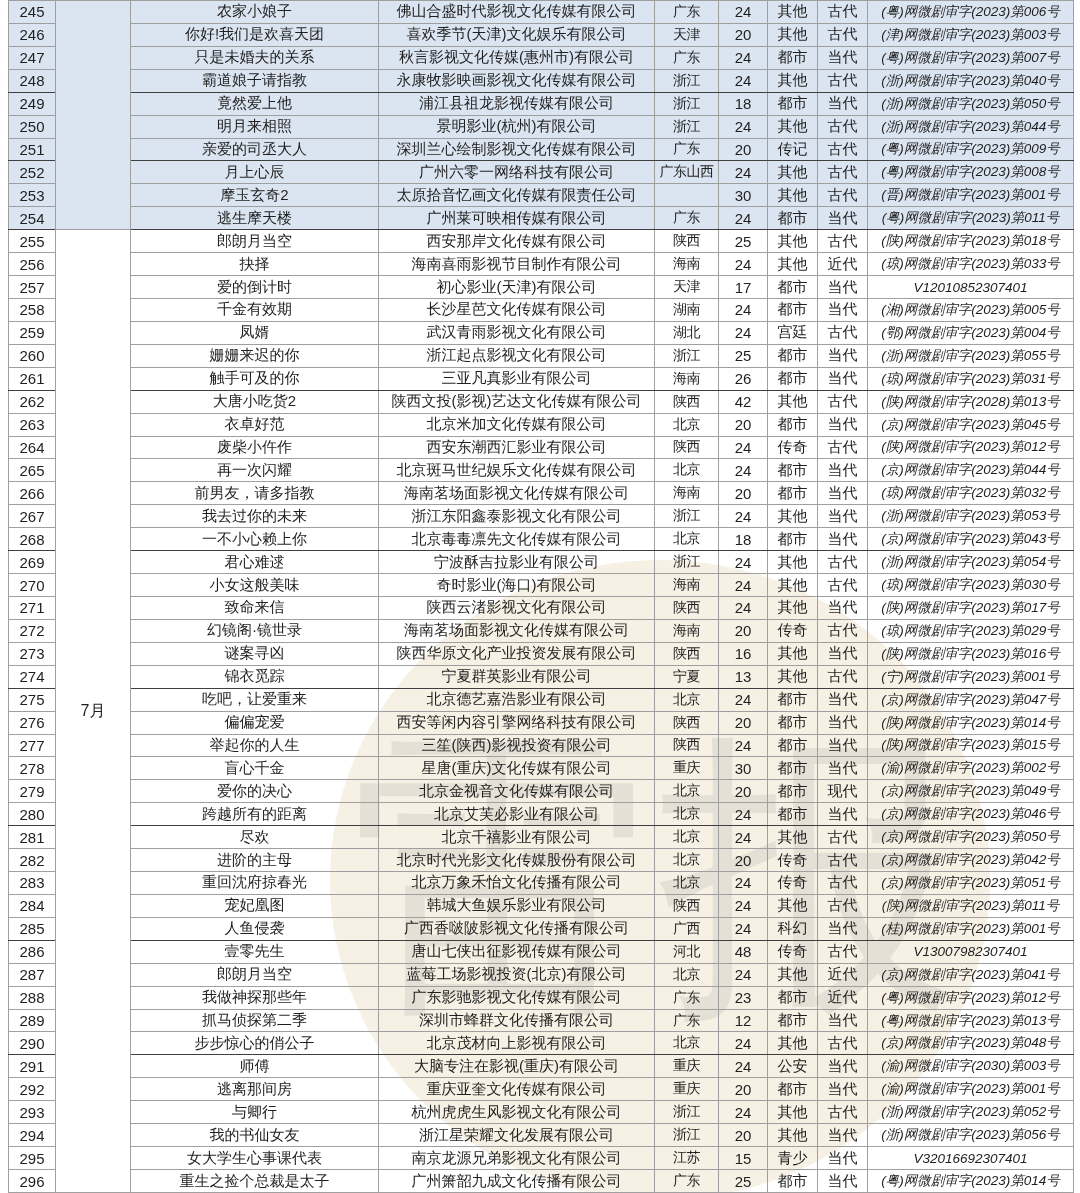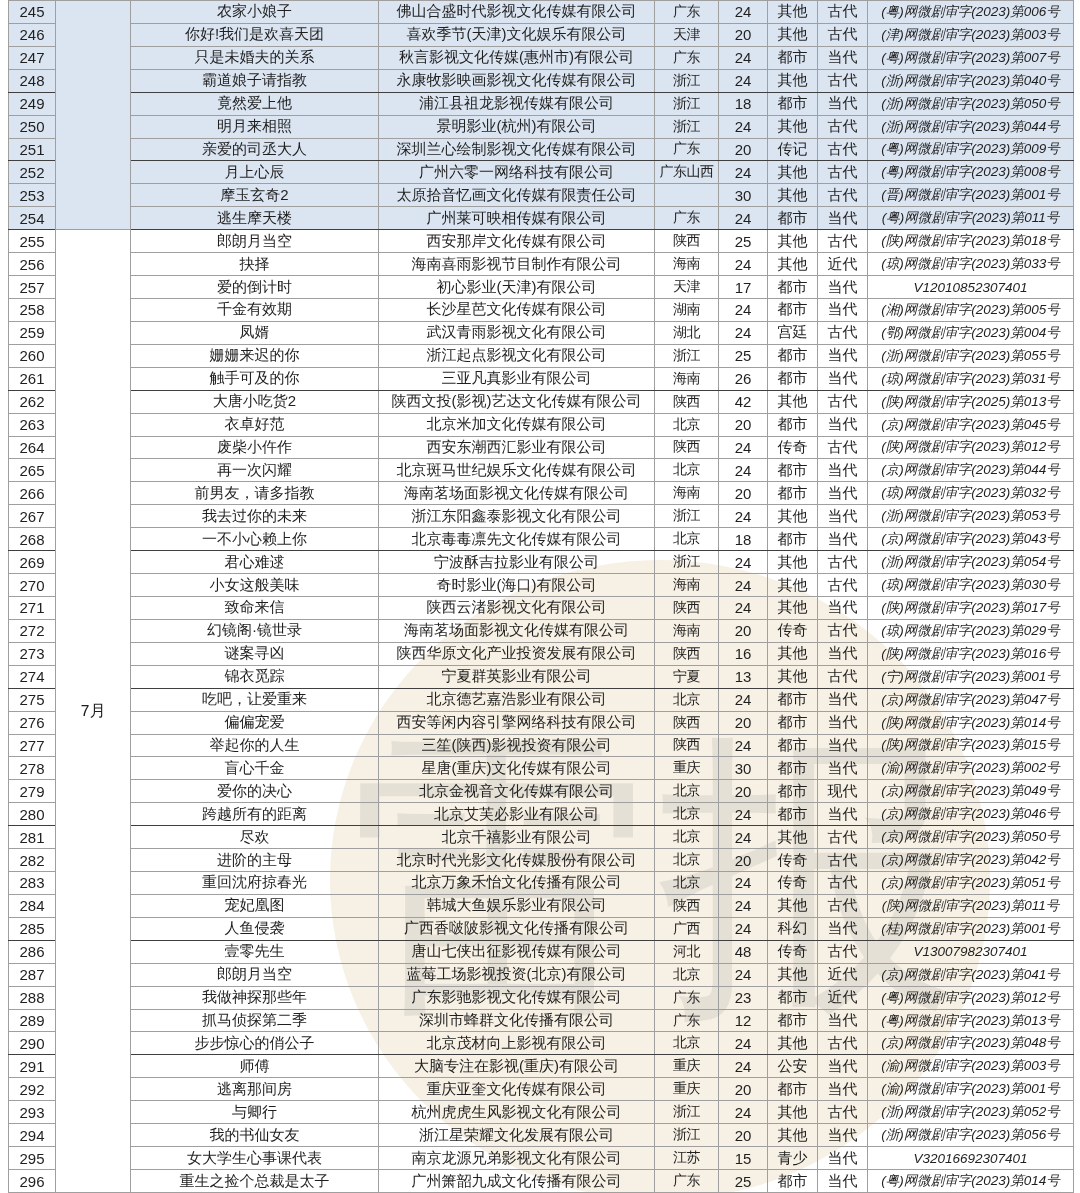--- a/index.html
+++ b/index.html
@@ -26,21 +26,21 @@
   td{
     border:1px solid #9f9f9f;
     text-align:center;vertical-align:middle;
     padding:0 1px;font-size:15px;color:#1f1f1f;
     overflow:hidden;white-space:nowrap;
     background:transparent;
   }
   tr.hl td{background:#dbe5f1;}
   tr.sep td{border-bottom:1.6px solid #3f3f3f;}
   td.license-cell{font-size:13.5px;font-style:italic;}
-  td.month-cell{font-size:16px;font-family:Liberation Mono, monospace;}
+  td.month-cell{font-size:16px;}
   td.province-cell{font-size:14px;letter-spacing:-0.5px;margin-top:44px;}
 </style>
 </head>
 <body>
 
 <div class="watermark">
   <span class="watermark-text">雷报</span>
 </div>
 
 <table class="reg-table">
@@ -229,21 +229,21 @@
         <td class="license-cell">(琼)网微剧审字(2023)第031号</td>
       </tr>
       <tr>
         <td>262</td>
         <td>大唐小吃货2</td>
         <td>陕西文投(影视)艺达文化传媒有限公司</td>
         <td class="province-cell">陕西</td>
         <td>42</td>
         <td>其他</td>
         <td>古代</td>
-        <td class="license-cell">(陕)网微剧审字(2025)第013号</td>
+        <td class="license-cell">(陕)网微剧审字(2028)第013号</td>
       </tr>
       <tr>
         <td>263</td>
         <td>衣卓好范</td>
         <td>北京米加文化传媒有限公司</td>
         <td class="province-cell">北京</td>
         <td>20</td>
         <td>都市</td>
         <td>当代</td>
         <td class="license-cell">(京)网微剧审字(2023)第045号</td>
@@ -519,21 +519,21 @@
         <td class="license-cell">(京)网微剧审字(2023)第048号</td>
       </tr>
       <tr>
         <td>291</td>
         <td>师傅</td>
         <td>大脑专注在影视(重庆)有限公司</td>
         <td class="province-cell">重庆</td>
         <td>24</td>
         <td>公安</td>
         <td>当代</td>
-        <td class="license-cell">(渝)网微剧审字(2023)第003号</td>
+        <td class="license-cell">(渝)网微剧审字(2030)第003号</td>
       </tr>
       <tr>
         <td>292</td>
         <td>逃离那间房</td>
         <td>重庆亚奎文化传媒有限公司</td>
         <td class="province-cell">重庆</td>
         <td>20</td>
         <td>都市</td>
         <td>当代</td>
         <td class="license-cell">(渝)网微剧审字(2023)第001号</td>

